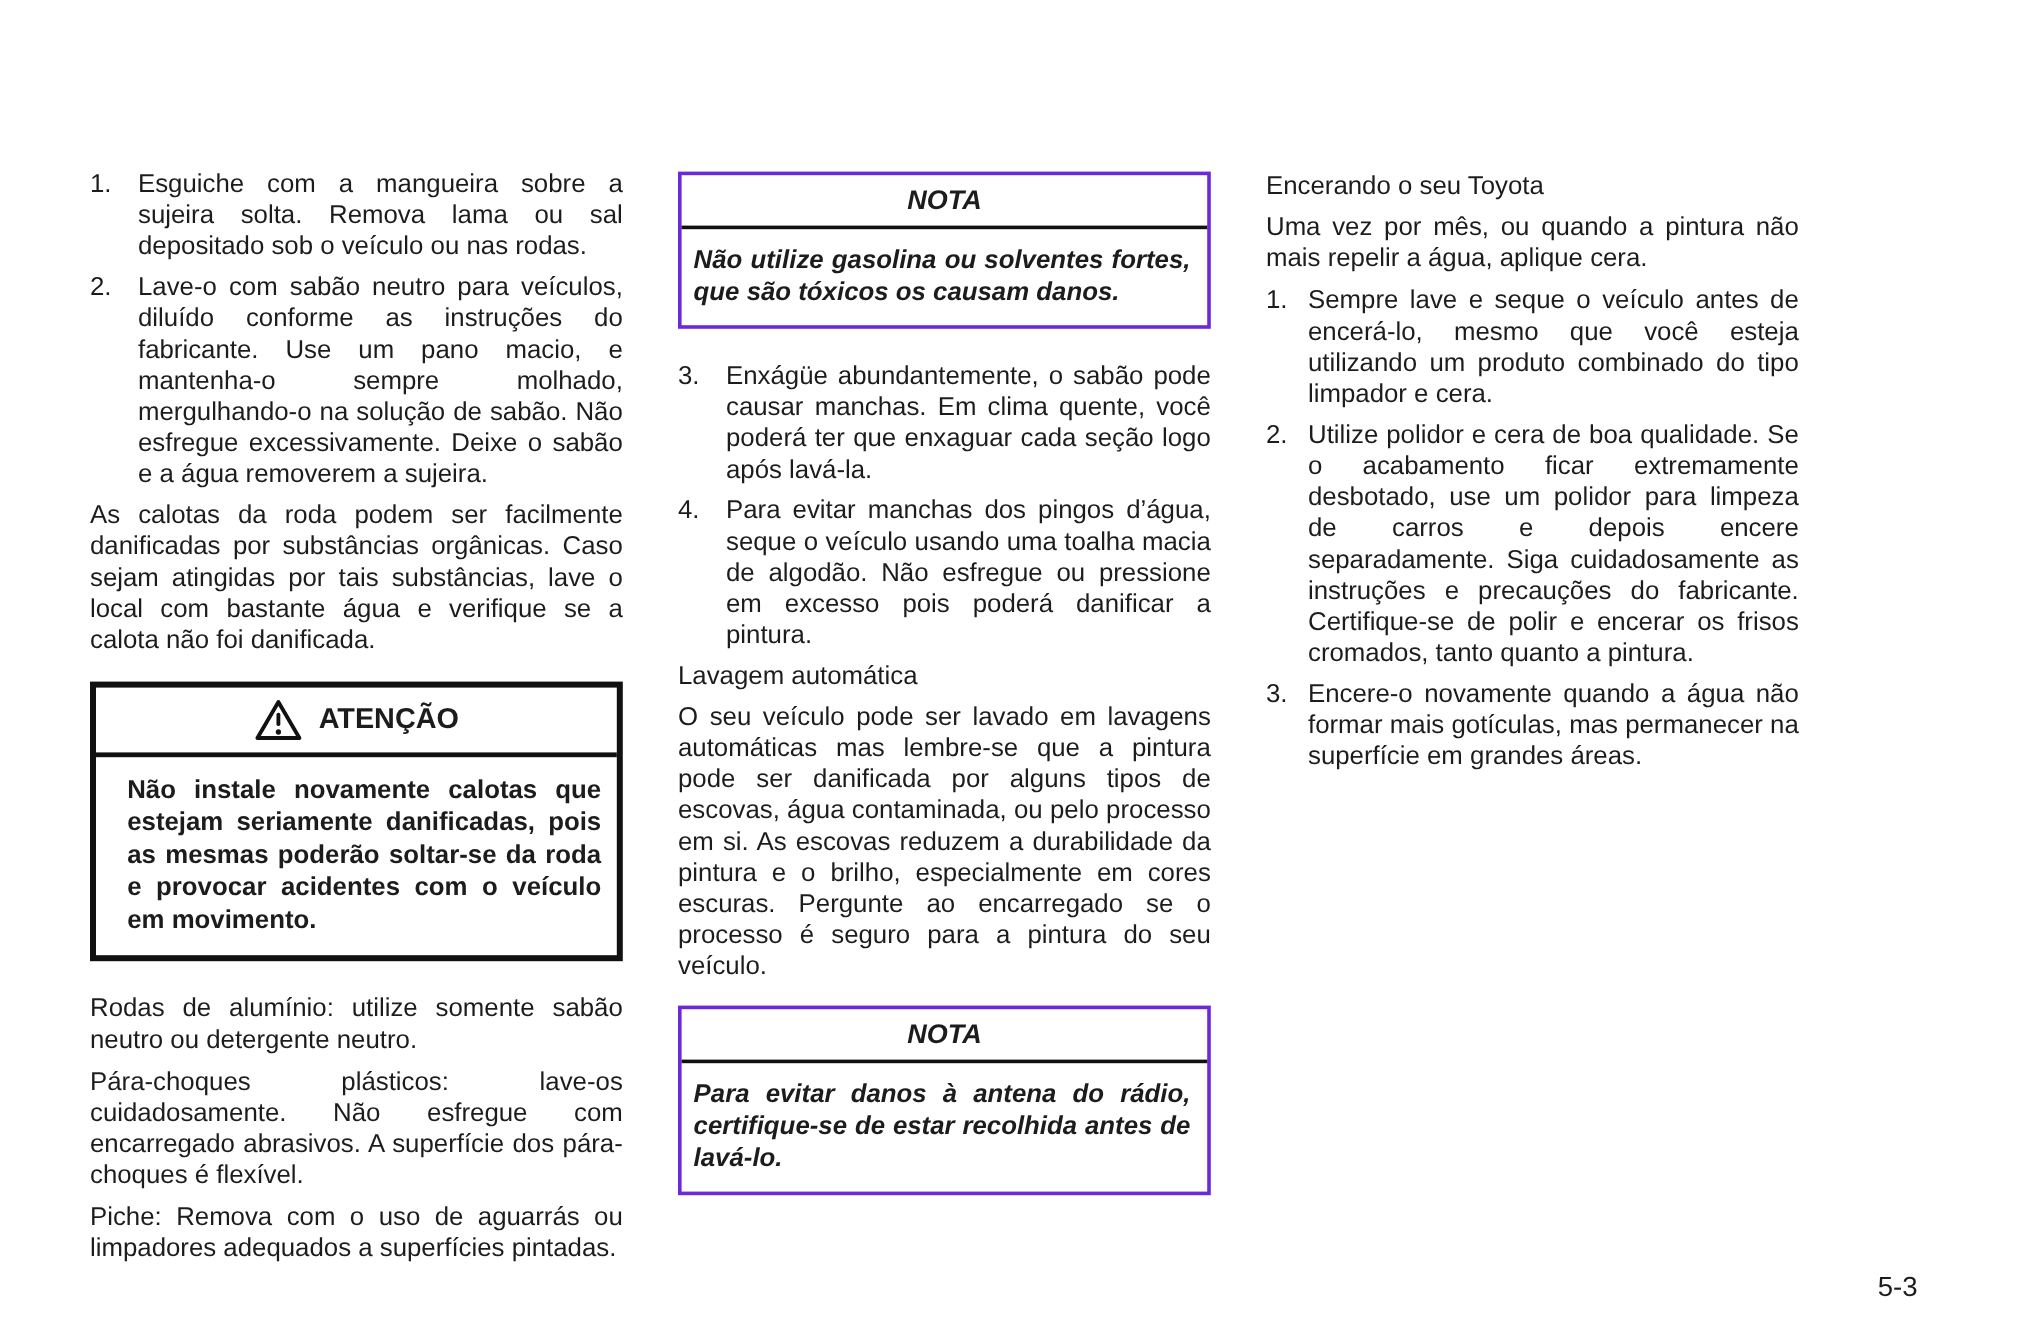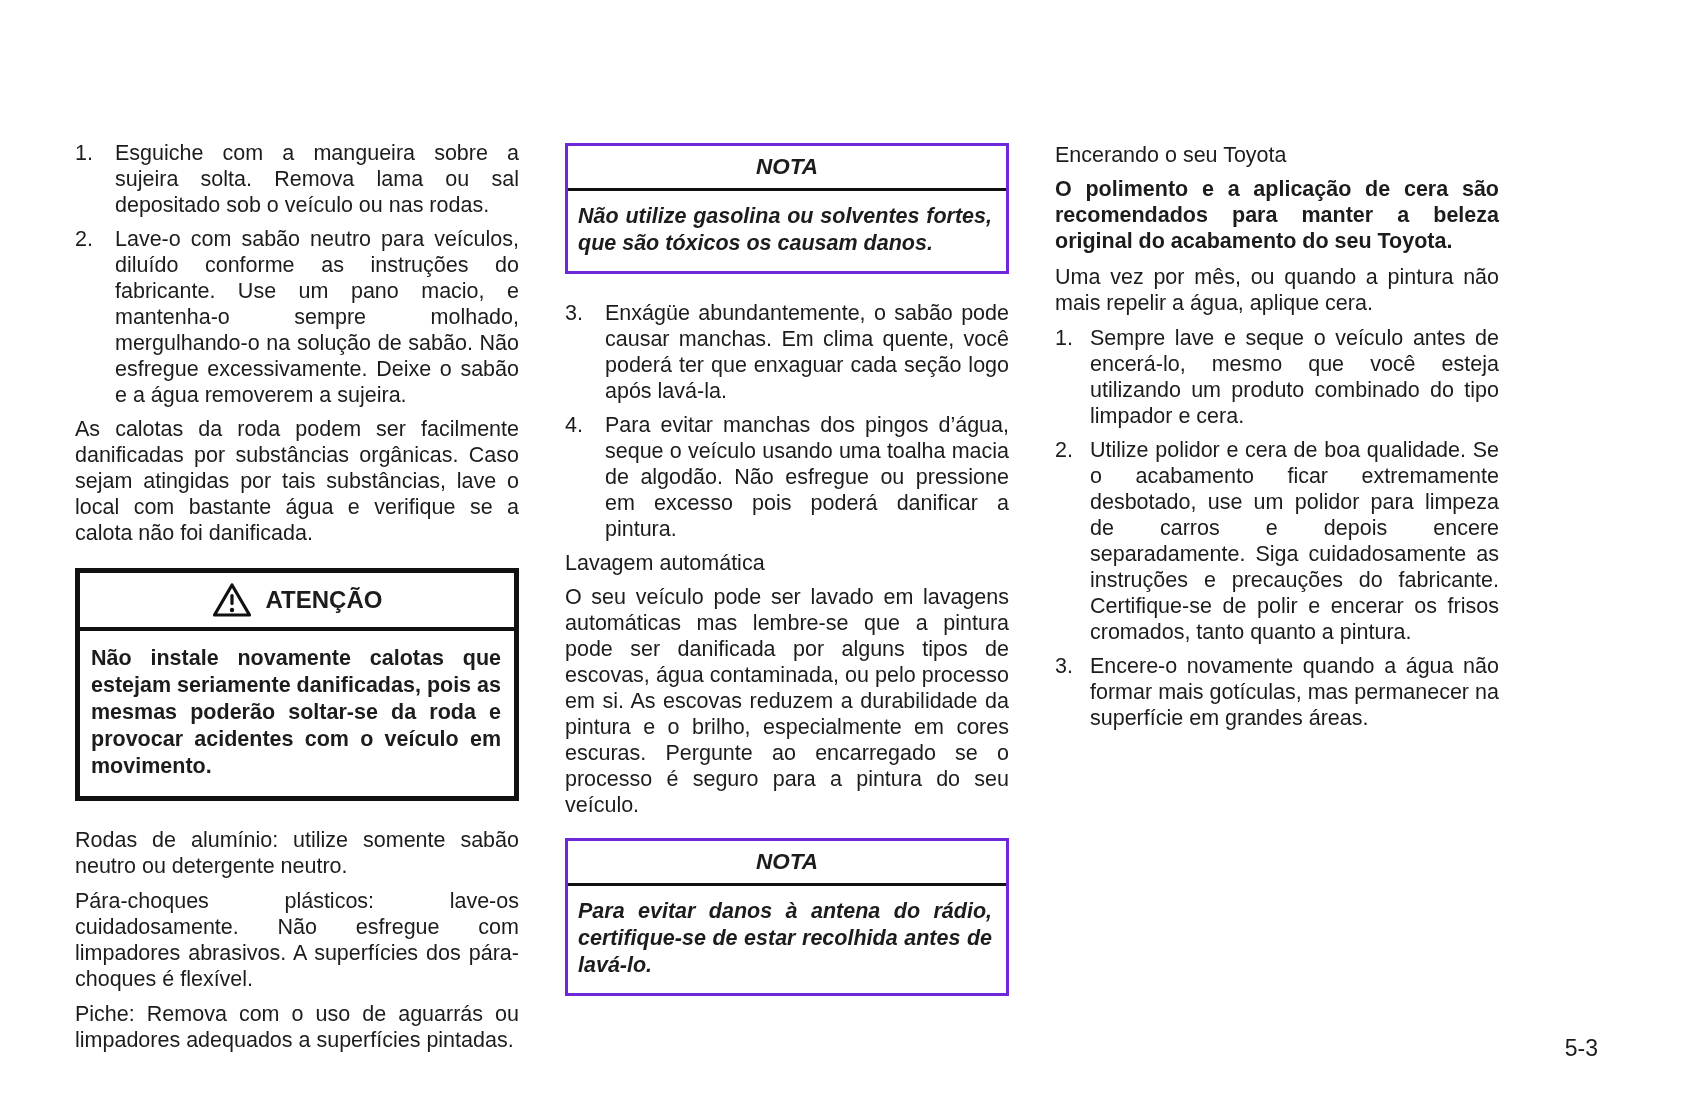--- a/index.html
+++ b/index.html
@@ -32,21 +32,21 @@
     margin: 22px 0 26px 0;
   }
   .warning-head {
     display: flex; align-items: center; justify-content: center; gap: 14px;
     border-bottom: 4px solid #111;
     padding: 9px 6px;
     font-weight: bold; font-size: 24px;
     text-align: center;
   }
   .warning-body {
-    padding: 14px 13px 16px 11px;
+    padding: 14px 13px 16px 26px;
     font-weight: bold;
     text-align: justify;
     line-height: 27px;
   }
 
   
   .nota-box {
     border: 3px solid #6d28d9;
     margin: 3px 0 26px 0;
   }
@@ -69,21 +69,21 @@
     text-align: left;
     margin: 2px 0 8px 0;
   }
   .lead-bold {
     font-weight: bold;
     text-align: justify;
     margin: 0 0 10px 0;
   }
   .page-number {
     position: absolute;
-    right: 95px; bottom: 40px;
+    right: 95px; bottom: 16px;
     font-size: 23px;
     text-align: right;
   }
   .w-icon svg { display: block; }
 </style>
 </head>
 <body>
 
 <div class="sheet">
   <div class="columns">
@@ -107,21 +107,21 @@
               <rect x="18.4" y="12" width="3.2" height="11" rx="1.5" fill="#111"></rect>
               <circle cx="20" cy="28" r="2.2" fill="#111"></circle>
             </svg>
           </span>
           <span>ATENÇÃO</span>
         </div>
         <div class="warning-body">Não instale novamente calotas que estejam seriamente danificadas, pois as mesmas poderão soltar-se da roda e provocar acidentes com o veículo em movimento.</div>
       </div>
 
       <p>Rodas de alumínio: utilize somente sabão neutro ou detergente neutro.</p>
-      <p>Pára-choques plásticos: lave-os cuidadosamente. Não esfregue com limpadores abrasivos. A superfícies dos pára-choques é flexível.</p>
+      <p>Pára-choques plásticos: lave-os cuidadosamente. Não esfregue com encarregado abrasivos. A superfície dos pára-choques é flexível.</p>
       <p>Piche: Remova com o uso de aguarrás ou limpadores adequados a superfícies pintadas.</p>
     </div>
 
     <div class="col">
       <div class="nota-box">
         <div class="nota-head">NOTA</div>
         <div class="nota-body">Não utilize gasolina ou solventes fortes, que são tóxicos os causam danos.</div>
       </div>
 
       <div class="list-item">
@@ -137,21 +137,20 @@
       <p>O seu veículo pode ser lavado em lavagens automáticas mas lembre-se que a pintura pode ser danificada por alguns tipos de escovas, água contaminada, ou pelo processo em si. As escovas reduzem a durabilidade da pintura e o brilho, especialmente em cores escuras. Pergunte ao encarregado se o processo é seguro para a pintura do seu veículo.</p>
 
       <div class="nota-box" style="margin-top:20px">
         <div class="nota-head">NOTA</div>
         <div class="nota-body">Para evitar danos à antena do rádio, certifique-se de estar recolhida antes de lavá-lo.</div>
       </div>
     </div>
 
     <div class="col">
       <p class="subheading">Encerando o seu Toyota</p>
-      <p class="lead-bold">O polimento e a aplicação de cera são recomendados para manter a beleza original do acabamento do seu Toyota.</p>
       <p>Uma vez por mês, ou quando a pintura não mais repelir a água, aplique cera.</p>
 
       <div class="list-item">
         <span class="num" style="flex-basis:35px">1.</span>
         <span class="itext">Sempre lave e seque o veículo antes de encerá-lo, mesmo que você esteja utilizando um produto combinado do tipo limpador e cera.</span>
       </div>
       <div class="list-item">
         <span class="num" style="flex-basis:35px">2.</span>
         <span class="itext">Utilize polidor e cera de boa qualidade. Se o acabamento ficar extremamente desbotado, use um polidor para limpeza de carros e depois encere separadamente. Siga cuidadosamente as instruções e precauções do fabricante. Certifique-se de polir e encerar os frisos cromados, tanto quanto a pintura.</span>
       </div>

